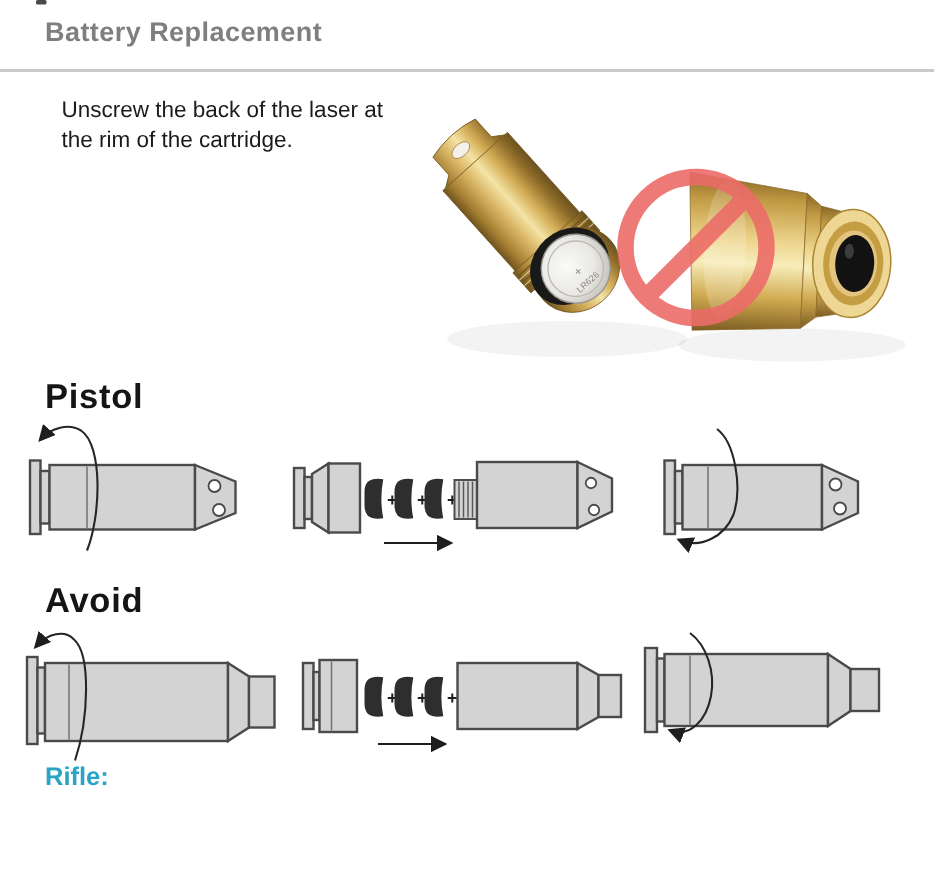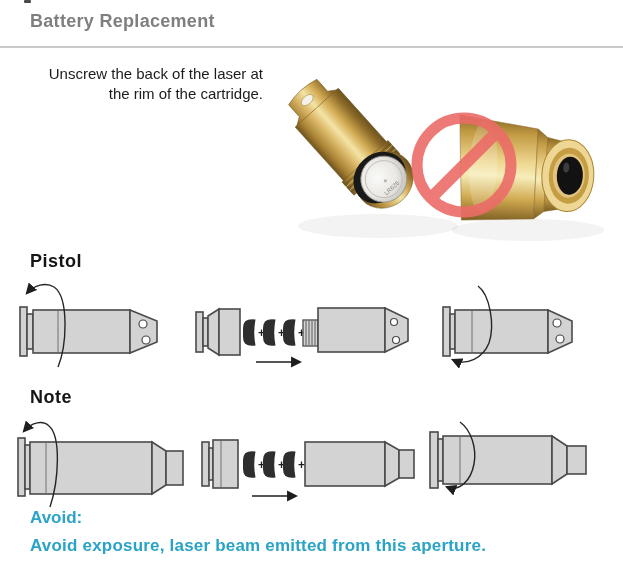--- a/index.html
+++ b/index.html
@@ -1,24 +1,24 @@
 <!DOCTYPE html>
 <html><head>
 <meta charset="utf-8">
 <style>
   html,body{margin:0;padding:0;background:#fff;}
   .canvas{position:relative;width:623px;height:584px;background:#ffffff;overflow:hidden;
-          font-family:"Liberation Sans", sans-serif;text-align:right;}
+          font-family:"Liberation Sans", sans-serif;}
   .abs{position:absolute;}
   .title{left:30px;top:11px;font-size:18px;font-weight:bold;color:#7f7f7f;letter-spacing:.3px;}
   .rule{left:0;top:46px;width:623px;height:2px;background:#c9c9c9;}
   .steps{left:25px;top:64px;width:238px;font-size:15px;line-height:20px;color:#1b1b1b;}
-  .steps p{margin:0 0 15px 4px;}
+  .steps p{margin:0 0 15px 16px;}
   .photo{left:278px;top:56px;}
-  .h-section{font-size:18px;font-weight:bold;color:#151515;letter-spacing:.5px;}
+  .h-section{font-size:23px;font-weight:bold;color:#151515;letter-spacing:.5px;}
   .h-pistol{left:30px;top:251px;}
   .h-rifle{left:30px;top:387px;}
   .dia{left:0;}
   .dia-pistol{top:283px;}
   .dia-rifle{top:418px;}
   .note-label{left:30px;top:508px;font-size:17px;font-weight:bold;color:#29a3c6;}
   .note-text{left:30px;top:536px;font-size:17px;font-weight:bold;color:#29a3c6;letter-spacing:.2px;}
   .speck{left:24px;top:0;width:7px;height:3px;background:#4a4a4a;border-radius:1px;}
   svg text.plus{font-family:"Liberation Sans",sans-serif;font-size:12px;font-weight:bold;fill:#1e1e1e;}
   svg .dpart{fill:#d3d3d3;stroke:#4a4a4a;stroke-width:1.6;}
@@ -169,21 +169,21 @@
       <rect class="dpart" x="450" y="31" width="5" height="35"></rect>
       <rect class="dpart" x="455" y="27" width="93" height="43"></rect>
       <line class="dline" x1="472" y1="28" x2="472" y2="69"></line>
       <polygon class="dpart" points="548,27 572,38 572,59 548,70"></polygon>
       <circle cx="557" cy="40" r="4" fill="#ffffff" stroke="#4a4a4a" stroke-width="1.2"></circle>
       <circle cx="560" cy="56" r="4" fill="#ffffff" stroke="#4a4a4a" stroke-width="1.2"></circle>
       <path class="rot" d="M 478,3 C 490,12 495,42 489,60 C 483,75 467,83 453,77" marker-end="url(#mA1)"></path>
     </g>
   </svg>
 
-  <div class="abs h-section h-rifle">Note</div>
+  <div class="abs h-section h-rifle">Avoid</div>
 
   <svg class="abs dia dia-rifle" width="623" height="100" viewBox="0 0 623 100">
     <defs>
       <path id="batt2" d="M12.5,0.5 Q5.5,-0.5 2.2,2.2 Q0,4.5 0,9 L0,18 Q0,22.5 2.2,24.8 Q5.5,27.5 12.5,26.5 Q10,13.5 12.5,0.5 Z"></path>
       <marker id="mA2" viewBox="0 0 10 10" refX="8" refY="5" markerWidth="8" markerHeight="8" orient="auto-start-reverse">
         <path d="M0,0 L10,5 L0,10 Z" fill="#1e1e1e"></path>
       </marker>
     </defs>
 
     <g>
@@ -224,16 +224,15 @@
       <rect class="dpart" x="430" y="14" width="8" height="56"></rect>
       <rect class="dpart" x="438" y="21" width="5" height="42"></rect>
       <rect class="dpart" x="443" y="18" width="109" height="48"></rect>
       <line class="dline" x1="460" y1="19" x2="460" y2="65"></line>
       <polygon class="dpart" points="552,18 567,28 567,56 552,66"></polygon>
       <rect class="dpart" x="567" y="28" width="19" height="28"></rect>
       <path class="rot" d="M 460,4 C 471,12 477,30 474,46 C 471,62 460,74 447,69" marker-end="url(#mA2)"></path>
     </g>
   </svg>
 
-  <div class="abs note-label">Avoid:</div>
-  <div class="abs note-text">Avoid exposure, laser beam emitted from this aperture.</div>
+  <div class="abs note-label">Rifle:</div>
 
 </div>
 
 </body></html>

